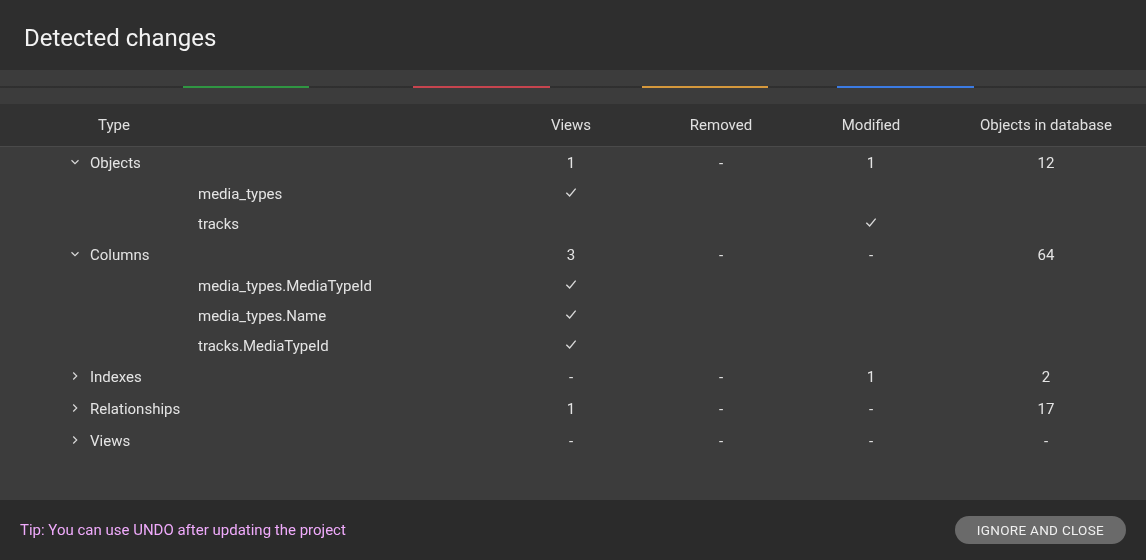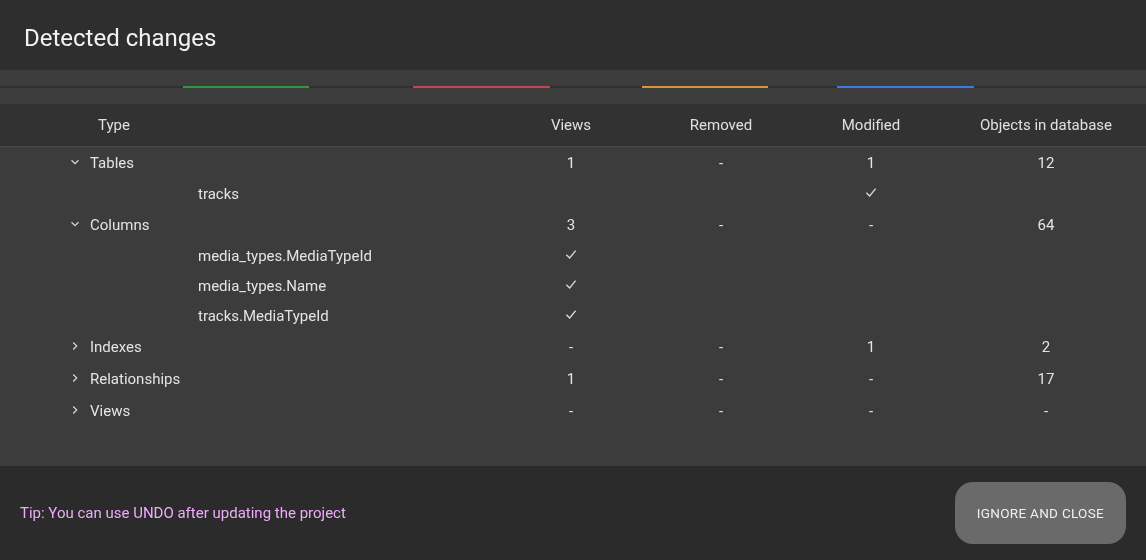--- a/index.html
+++ b/index.html
@@ -31,21 +31,21 @@
   tbody tr.child td.name { padding-left:108px;}
   td.chev-cell { width:90px; text-align:right; padding-right:8px;}
   td.name { padding-left:0;}
   .chev { display:inline-block; width:14px; height:14px; position:relative; top:1px;}
   .chev svg { width:14px; height:14px; stroke:#d9d9d9; stroke-width:2; fill:none;}
   .checkmark { display:inline-block; width:16px; height:16px;}
   .checkmark svg { width:16px; height:16px; stroke:#d9d9d9; stroke-width:2; fill:none;}
   col.c-chev{width:88px;} col.c-name{} col.c-added{width:150px;} col.c-removed{width:150px;} col.c-modified{width:150px;} col.c-db{width:200px;}
   .footer { display:flex; align-items:center; padding:16px 20px; background:#2b2b2b; gap:12px;}
   .footer .tip { flex:1; color:#f0abfc; font-size:15px;}
-  .btn { border:none; border-radius:18px; padding:23px 22px; font-size:13.5px; letter-spacing:.3px; cursor:pointer; font-family:inherit;}
+  .btn { border:none; border-radius:18px; padding:6px 22px; font-size:13.5px; letter-spacing:.3px; cursor:pointer; font-family:inherit;}
   .btn-secondary { background:#6a6a6a; color:#f0f0f0;}
   .btn-primary { background:#0a78d1; color:#ffffff;}
 </style>
 </head>
 <body>
 
 <div class="dialog">
 
   <div class="titlebar">
     <h1>Detected changes</h1>
@@ -75,25 +75,37 @@
       <tbody>
 
         <tr class="category">
           <td class="chev-cell">
             <span class="chev">
               <svg viewBox="0 0 24 24">
                   <polyline points="6 9 12 15 18 9"></polyline>
                 </svg>
             </span>
           </td>
-          <td class="name">Tables</td>
+          <td class="name">Objects</td>
           <td class="num">1</td>
           <td class="num">-</td>
           <td class="num">1</td>
           <td class="num">12</td>
+        </tr>
+        <tr class="child">
+          <td></td>
+          <td class="name">media_types</td>
+          <td class="num">
+            <span class="checkmark"><svg viewBox="0 0 24 24">
+                  <polyline points="5 13 10 18 19 7"></polyline>
+                </svg></span>
+          </td>
+          <td class="num"></td>
+          <td class="num"></td>
+          <td class="num"></td>
         </tr>
         <tr class="child">
           <td></td>
           <td class="name">tracks</td>
           <td class="num"></td>
             <td class="num"></td>
           <td class="num">
             <span class="checkmark"><svg viewBox="0 0 24 24">
                   <polyline points="5 13 10 18 19 7"></polyline>
                 </svg></span>

